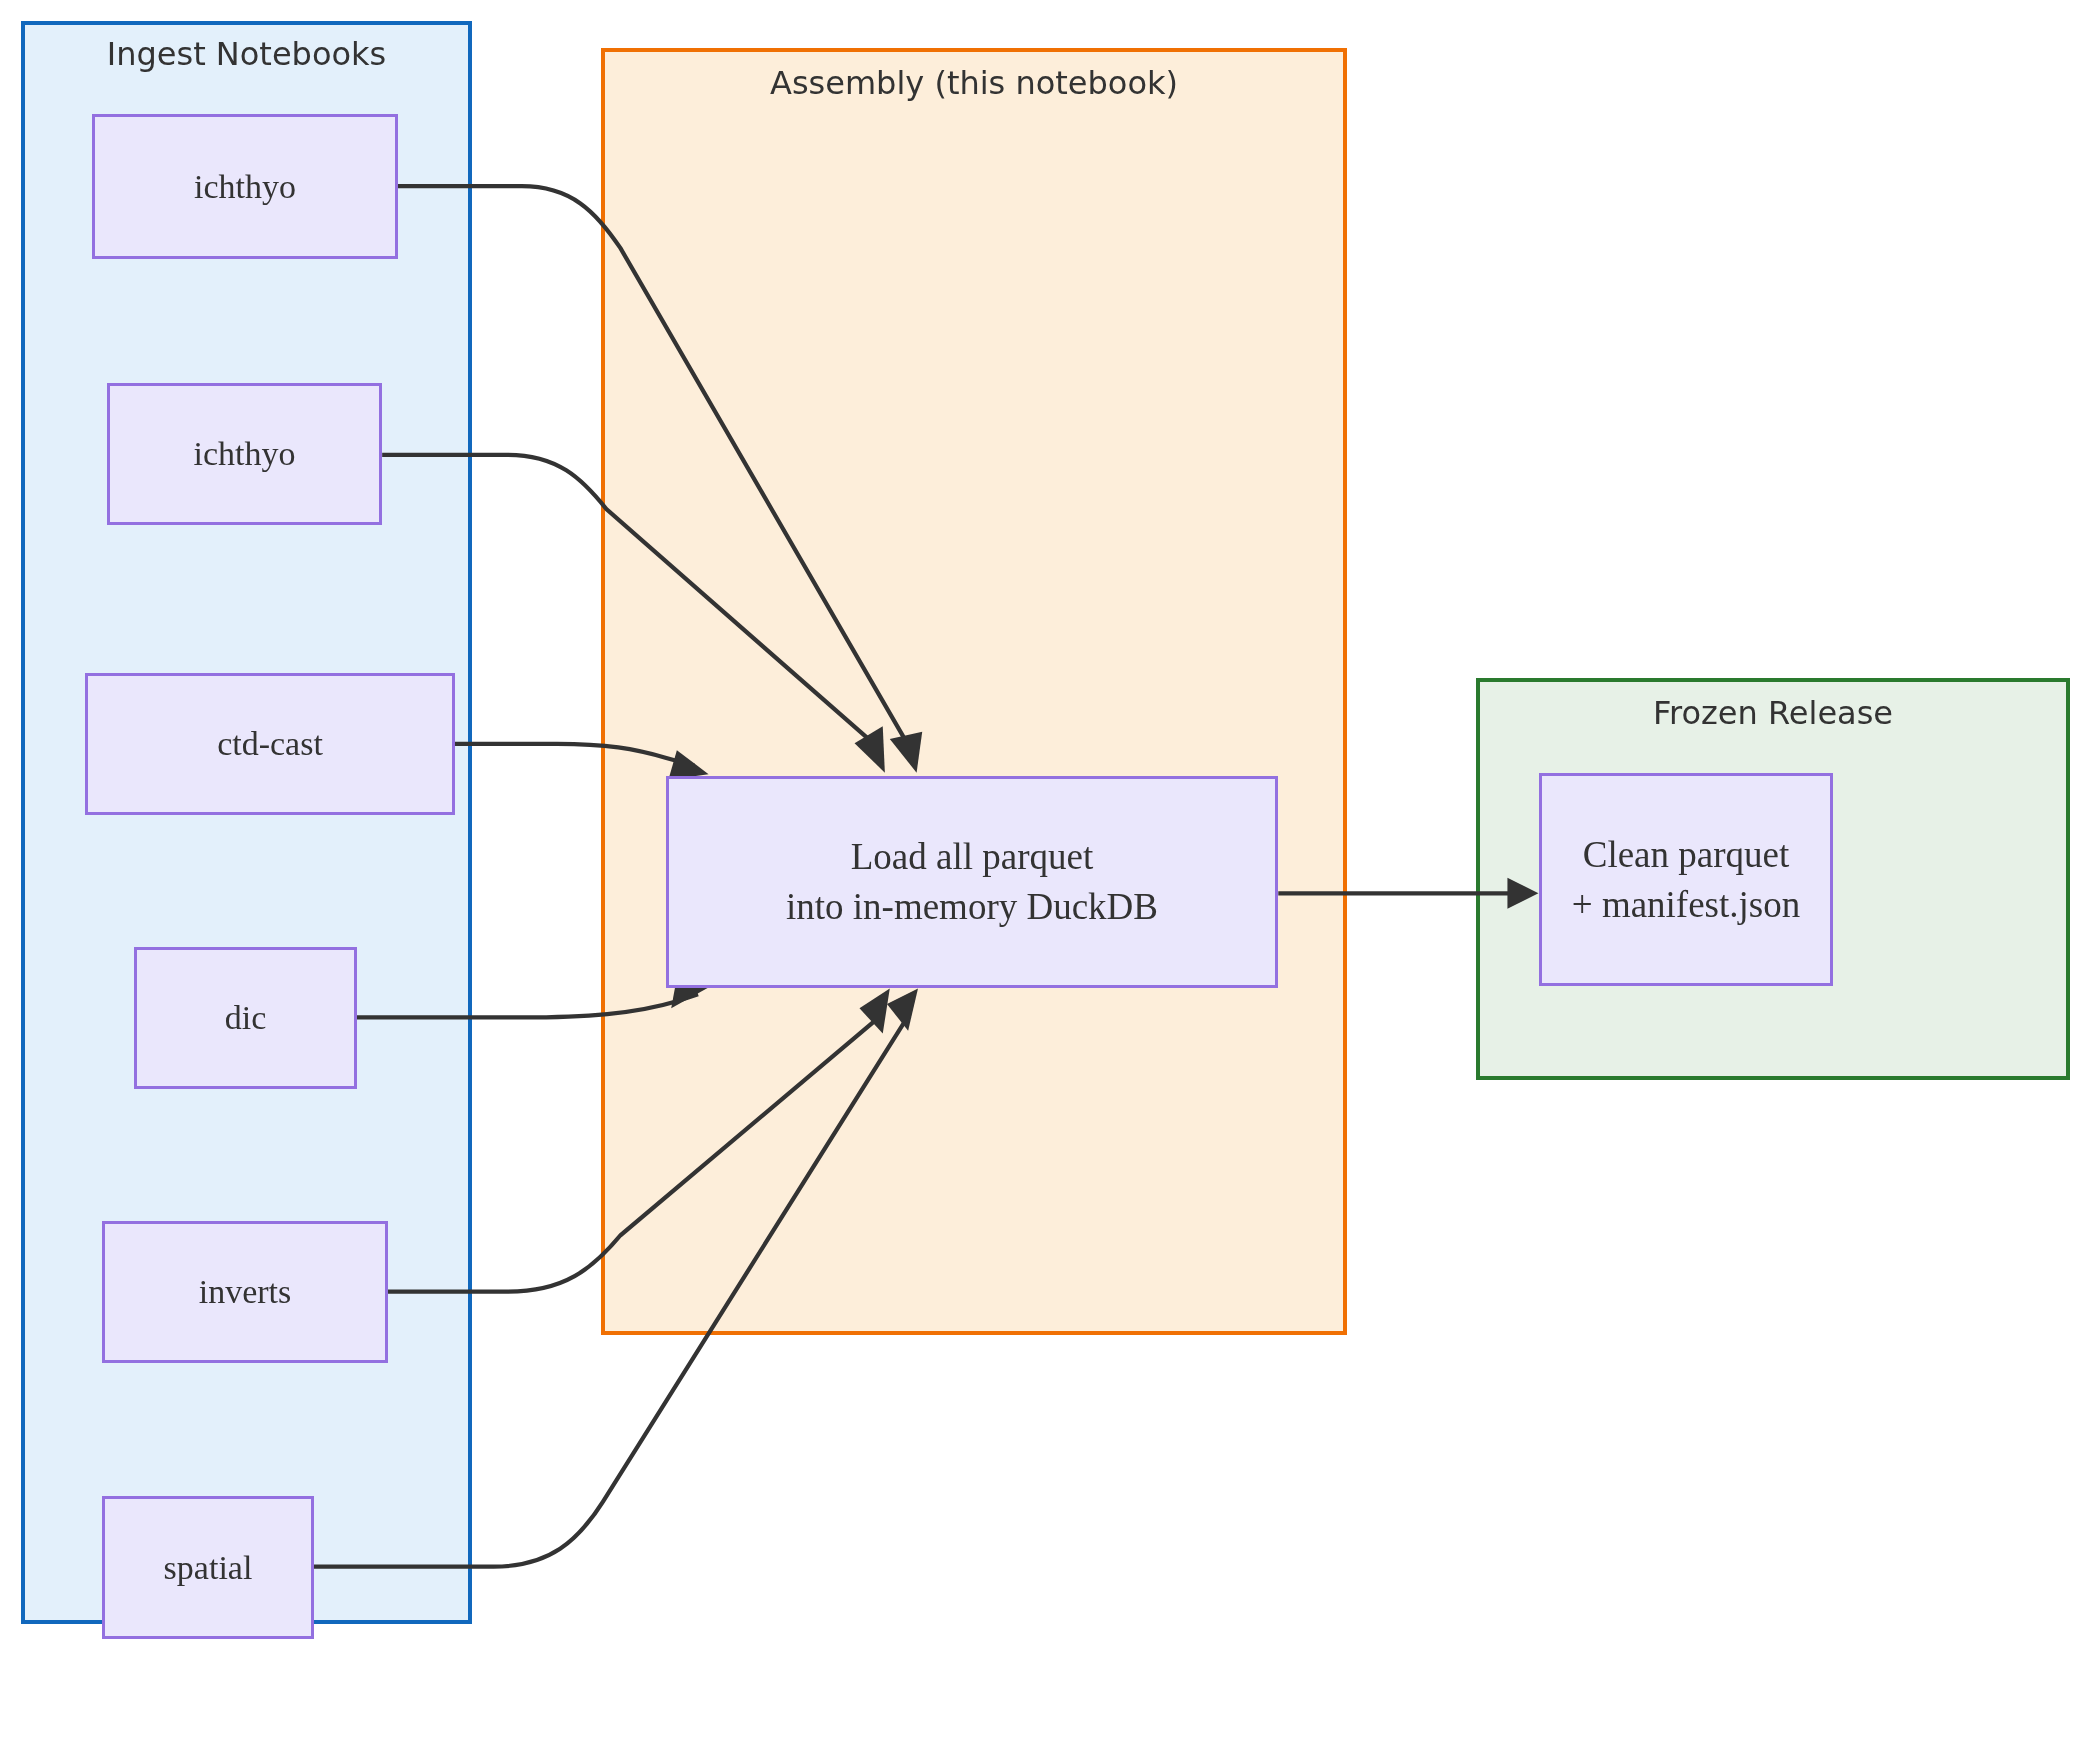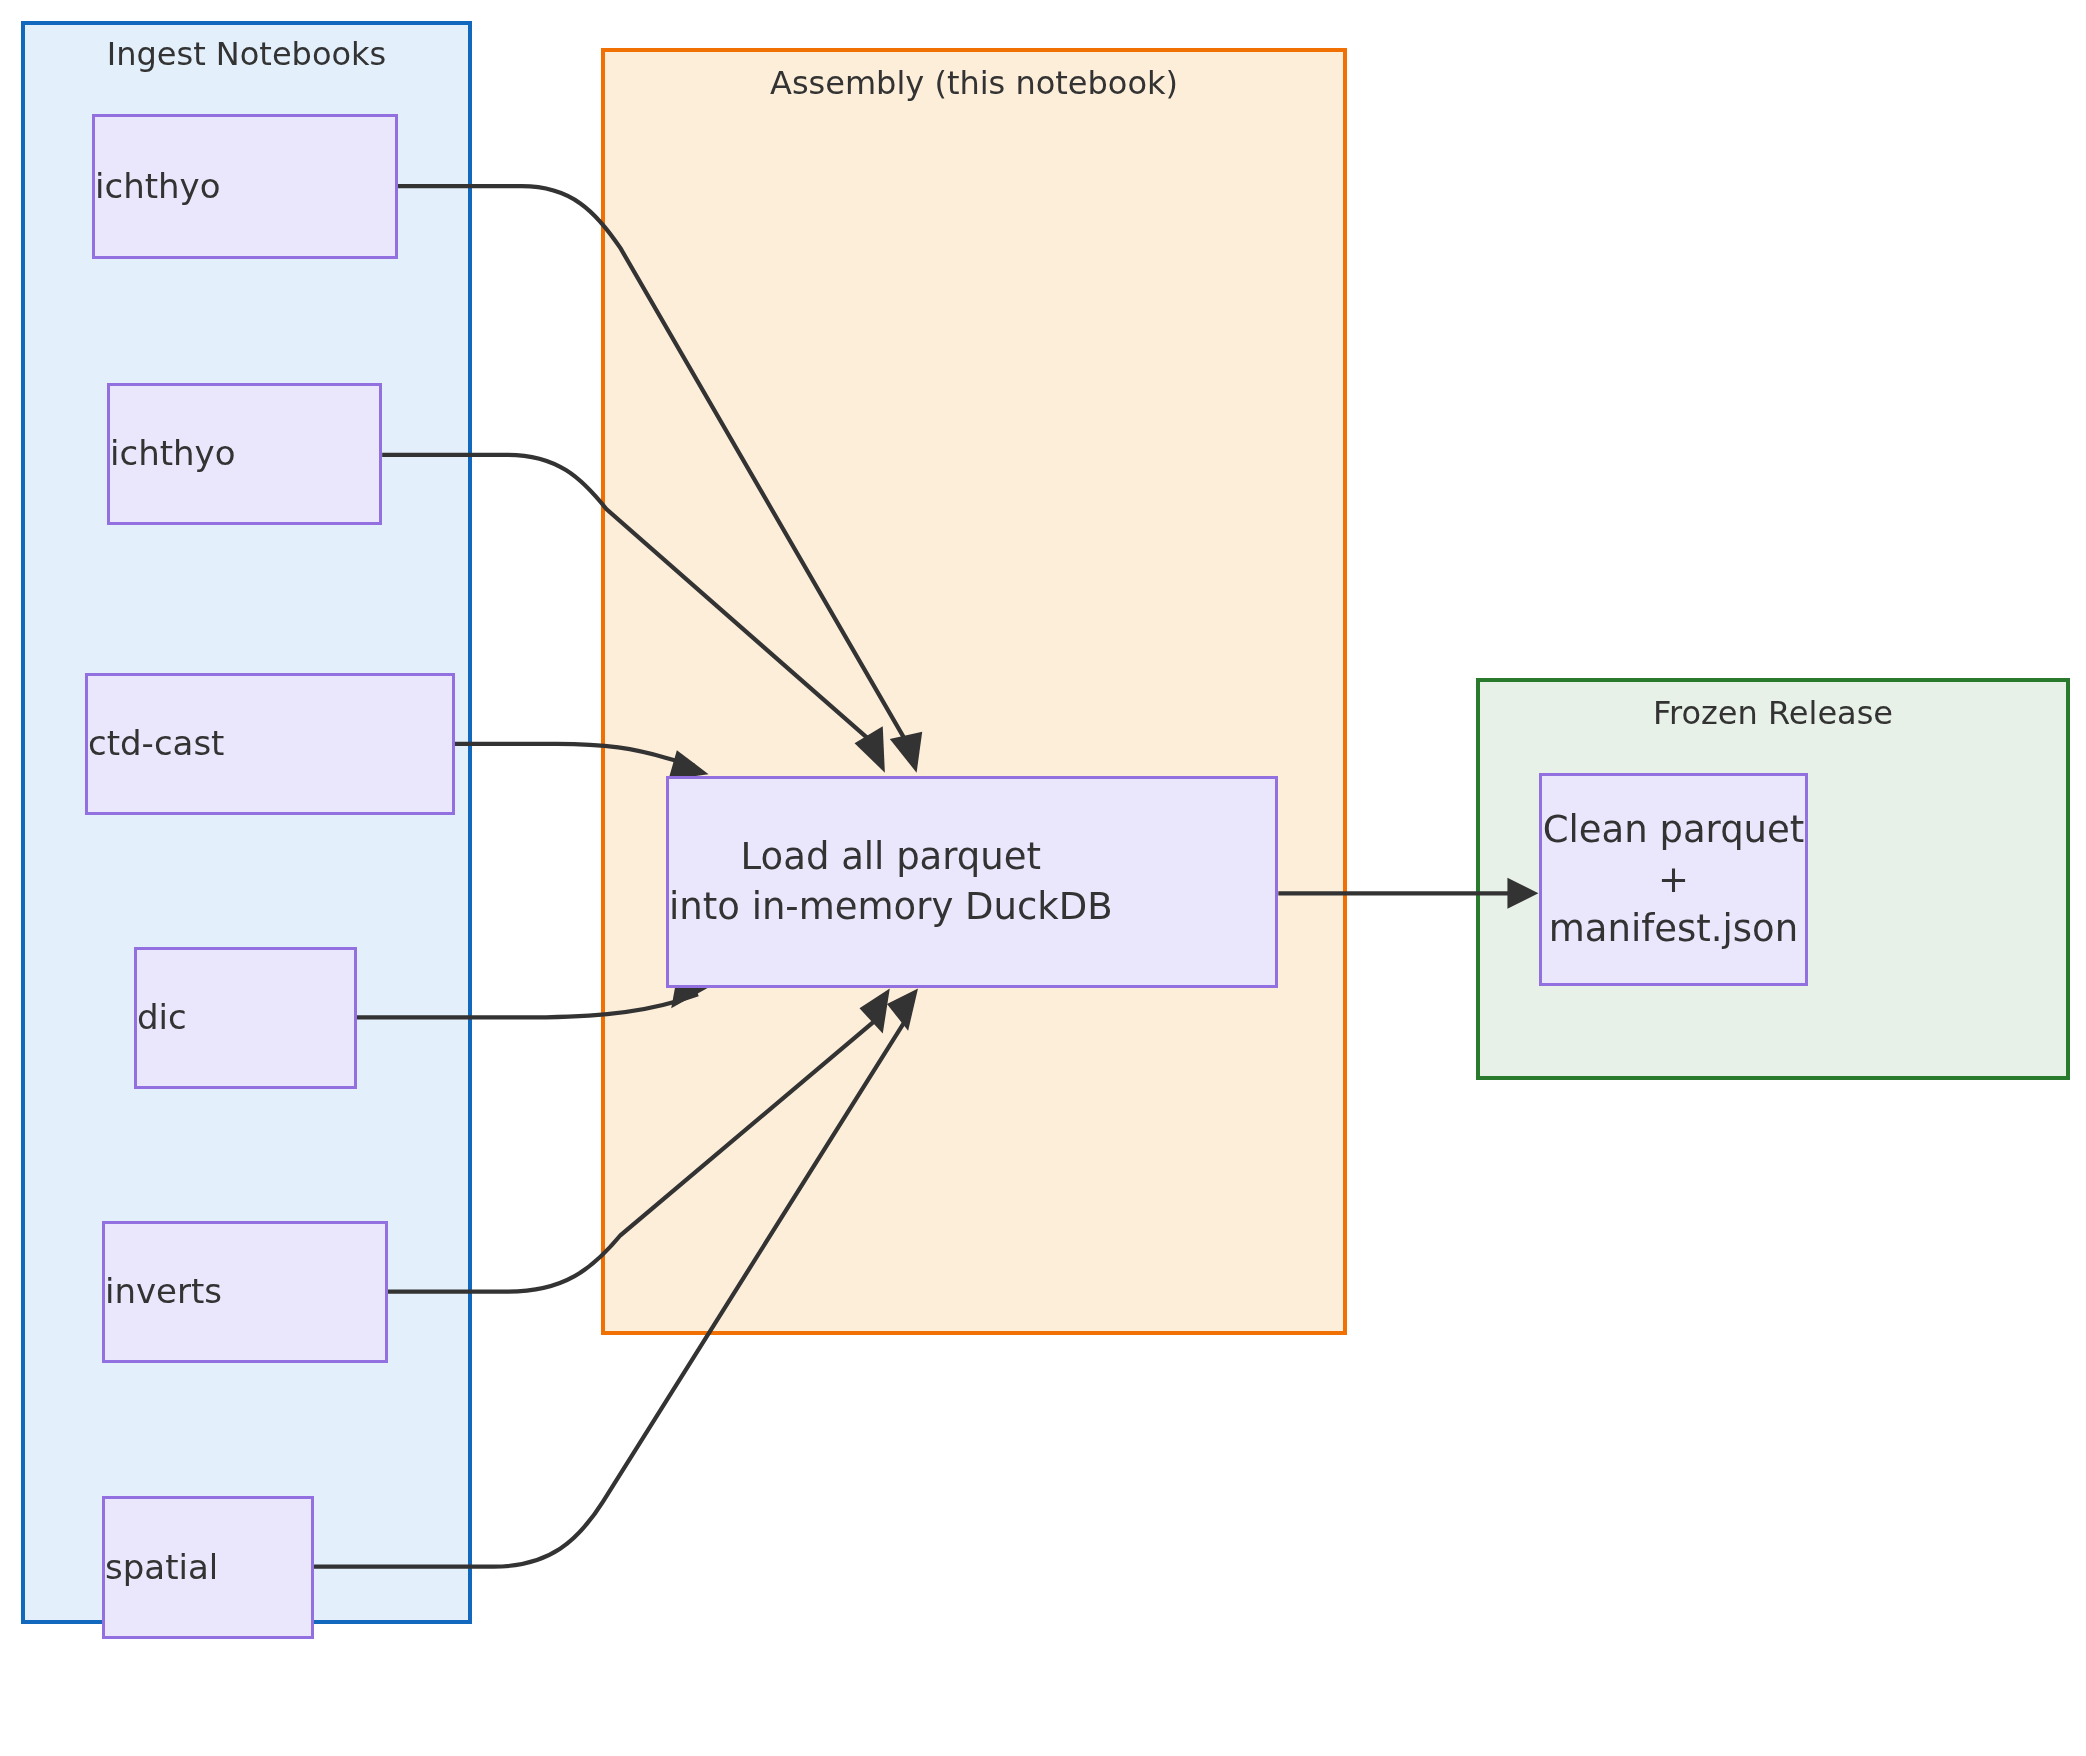--- a/index.html
+++ b/index.html
@@ -63,36 +63,37 @@
   #cluster-frozen .cluster-label { top: 12.7px; }
 
   .node {
     position: absolute;
     box-sizing: border-box;
     border: 3.5px solid #9370e0;
     background: #eae7fc;
     color: #333333;
     display: flex;
     align-items: center;
-    justify-content: flex-start;
+    justify-content: center;
     text-align: center;
     font-size: 34px;
     line-height: 1.35;
     z-index: 3;
+    font-family: Liberation Serif, serif;
   }
   .node-text { display: block; white-space: pre-line; }
 
   #node-ichthyo  { left: 92px;  top: 114px;  width: 306px; height: 145px; }
   #node-bottle   { left: 107px;  top: 383px;  width: 275px; height: 142px; }
   #node-ctd      { left: 85px;  top: 673px;  width: 370px; height: 142px; }
   #node-dic      { left: 134px;  top: 947px; width: 223px; height: 142px; }
   #node-inverts  { left: 102px;  top: 1221px; width: 286px; height: 142px; }
   #node-spatial  { left: 102px;  top: 1496px; width: 212px; height: 143px; }
   #node-duckdb   { left: 666px;  top: 776px; width: 612px; height: 212px; font-size: 37px; }
-  #node-clean    { left: 1539px; top: 773px; width: 269px; height: 213px; font-size: 37px; }
+  #node-clean    { left: 1539px; top: 773px; width: 294px; height: 213px; font-size: 37px; }
 
   #edges {
     position: absolute;
     left: 0;
     top: 0;
     width: 2087px;
     height: 1757px;
     z-index: 2;
     pointer-events: none;
   }

